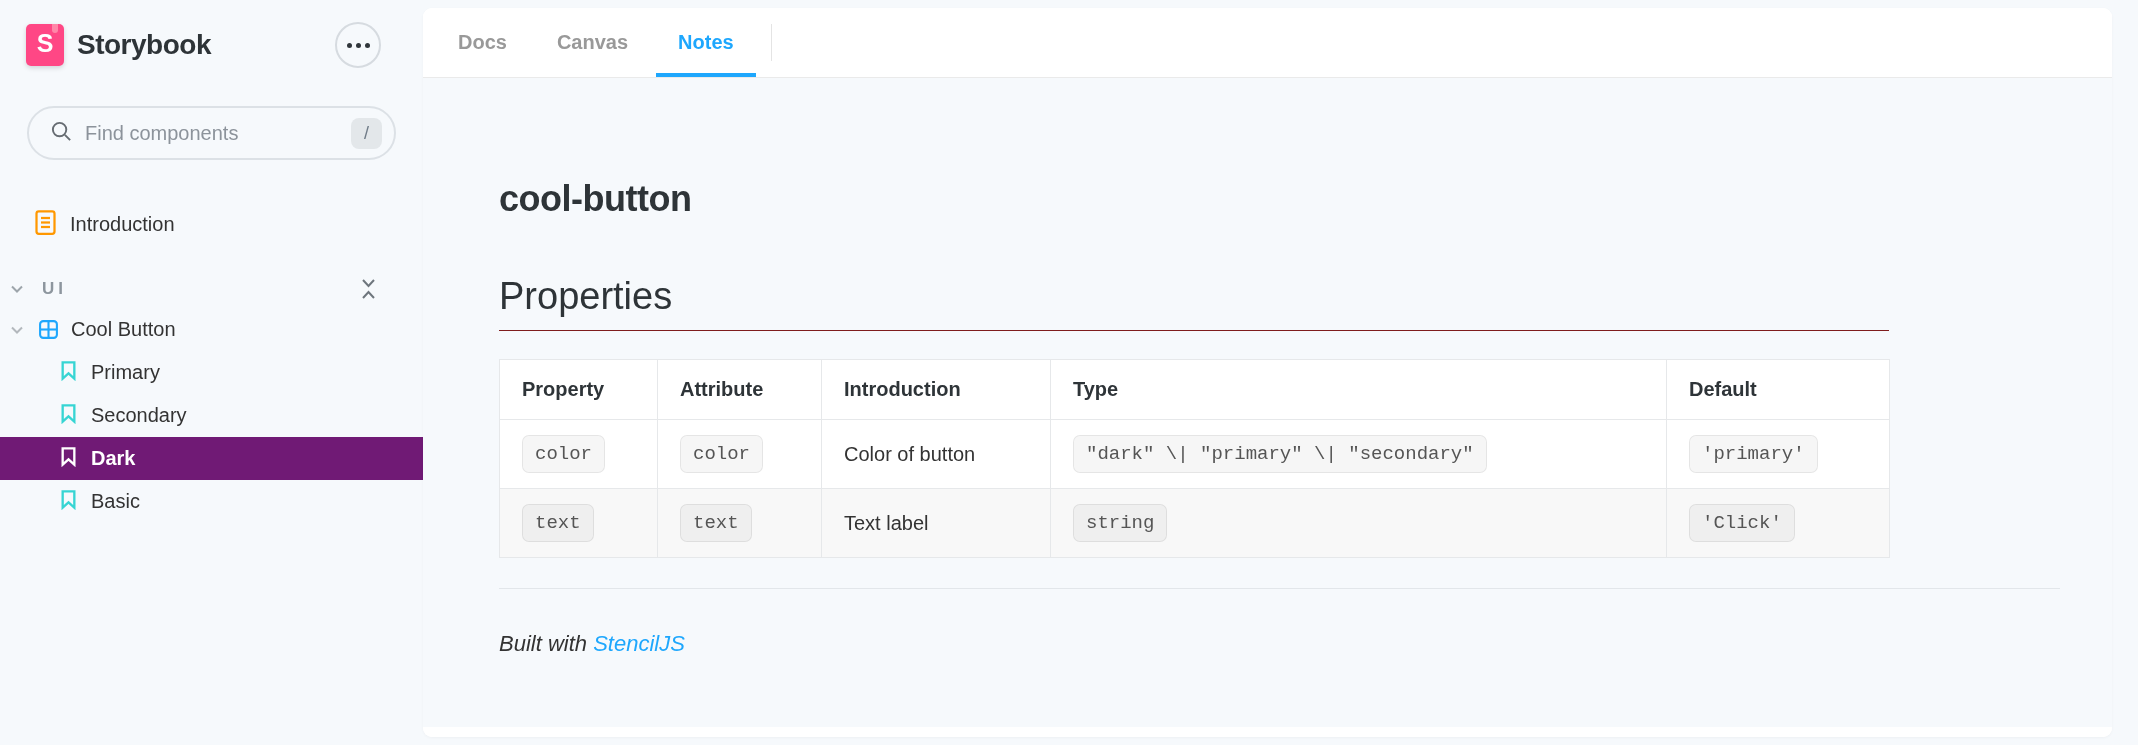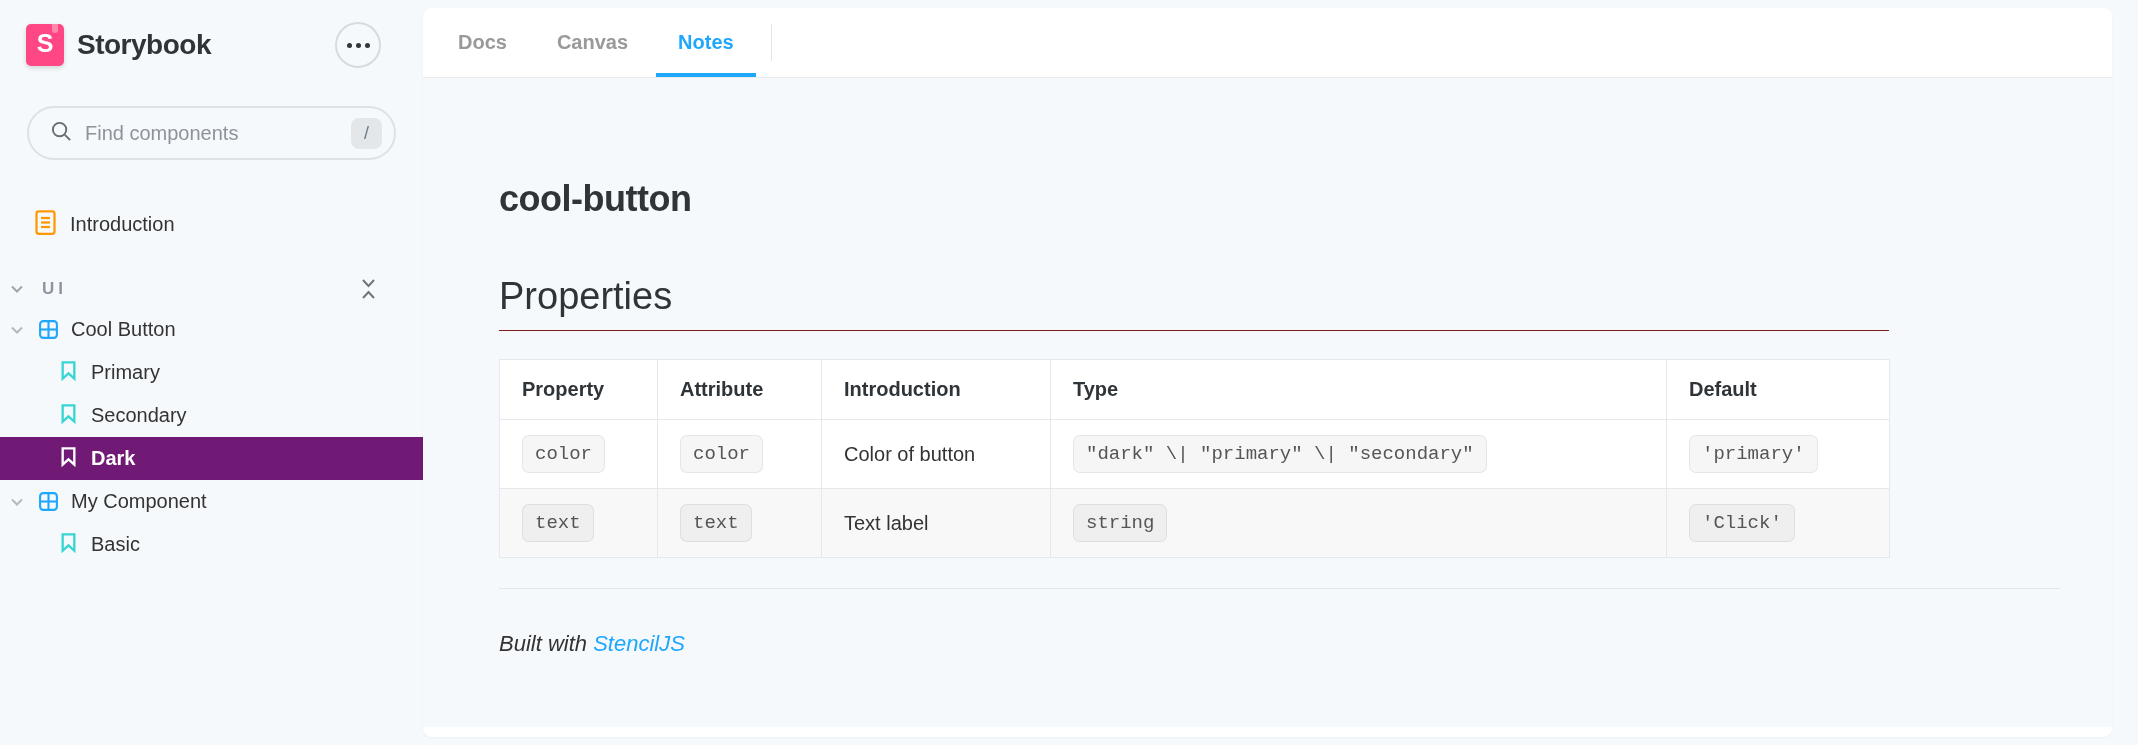--- a/index.html
+++ b/index.html
@@ -166,35 +166,20 @@
 
     <div class="tree-row story-row selected">
       <span>
         <svg width="17" height="21" viewBox="0 0 14 18" fill="none" stroke="#FFFFFF" stroke-width="2">
             <path d="M2 2 H12 V16 L7 11.5 L2 16 Z"></path>
           </svg>
       </span>
       <span class="lbl">Dark</span>
     </div>
 
-    <div class="tree-row comp-row">
-      <span class="chev">
-        <svg width="14" height="14" viewBox="0 0 14 14">
-            <path d="M2 4.5 L7 9.5 L12 4.5" fill="none" stroke="#B3B8BD" stroke-width="2"></path>
-          </svg>
-      </span>
-      <span class="cicon">
-        <svg width="21" height="21" viewBox="0 0 20 20" fill="none" stroke="#1EA7FD" stroke-width="2">
-            <rect x="2" y="2" width="16" height="16" rx="3"></rect>
-            <line x1="10" y1="2" x2="10" y2="18"></line>
-            <line x1="2" y1="10" x2="18" y2="10"></line>
-          </svg>
-      </span>
-      <span class="lbl">My Component</span>
-    </div>
 
     <div class="tree-row story-row">
       <span>
         <svg width="17" height="21" viewBox="0 0 14 18" fill="none" stroke="#37D5D3" stroke-width="2">
             <path d="M2 2 H12 V16 L7 11.5 L2 16 Z"></path>
           </svg>
       </span>
       <span class="lbl">Basic</span>
     </div>
 

